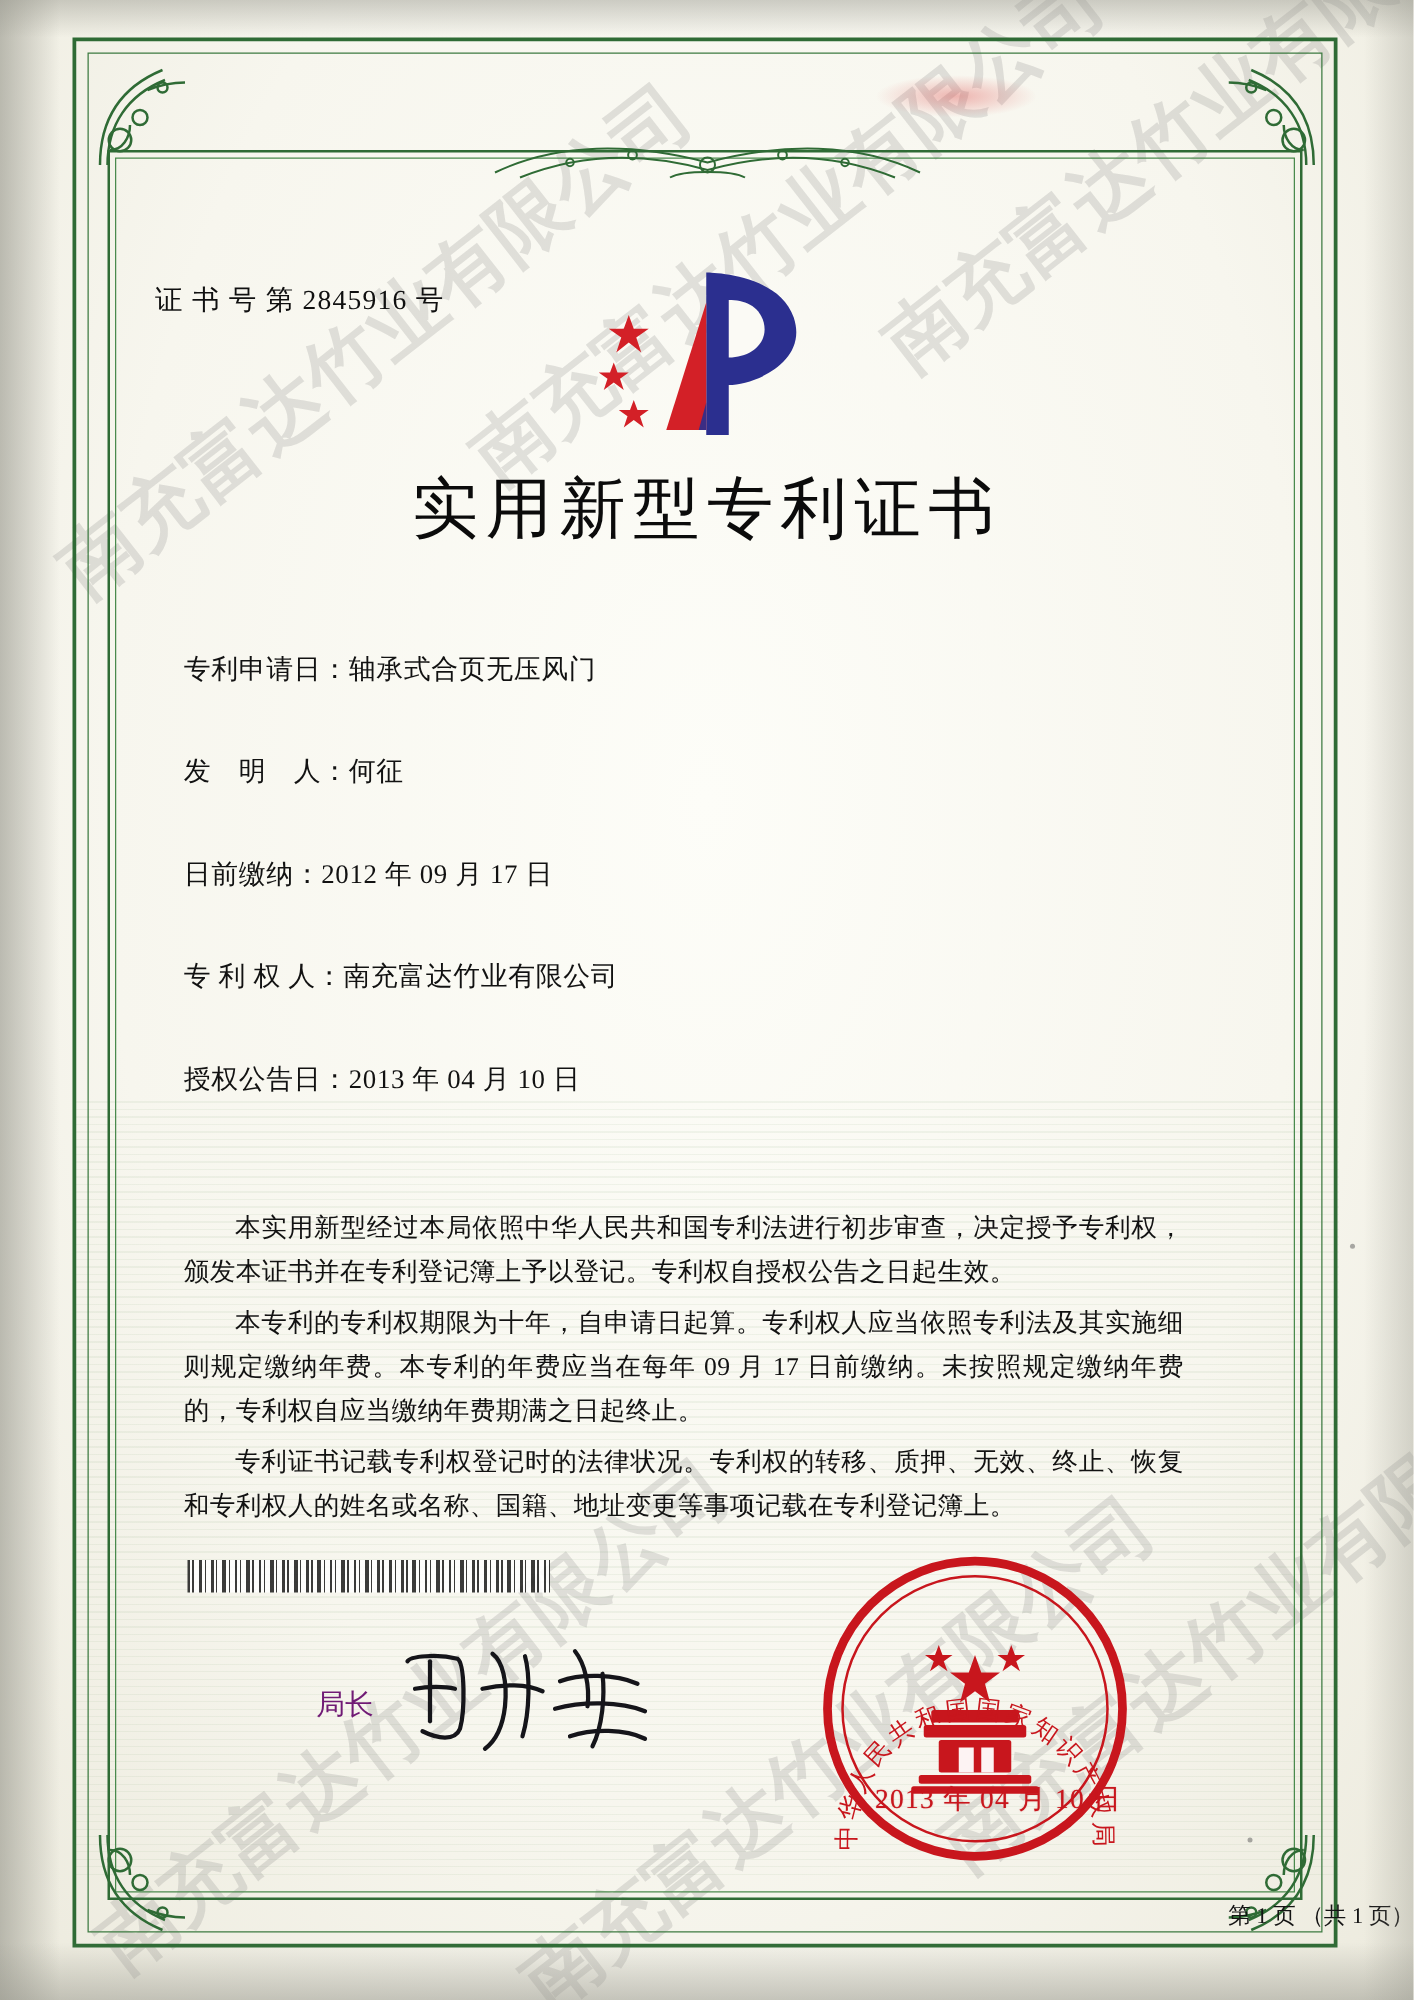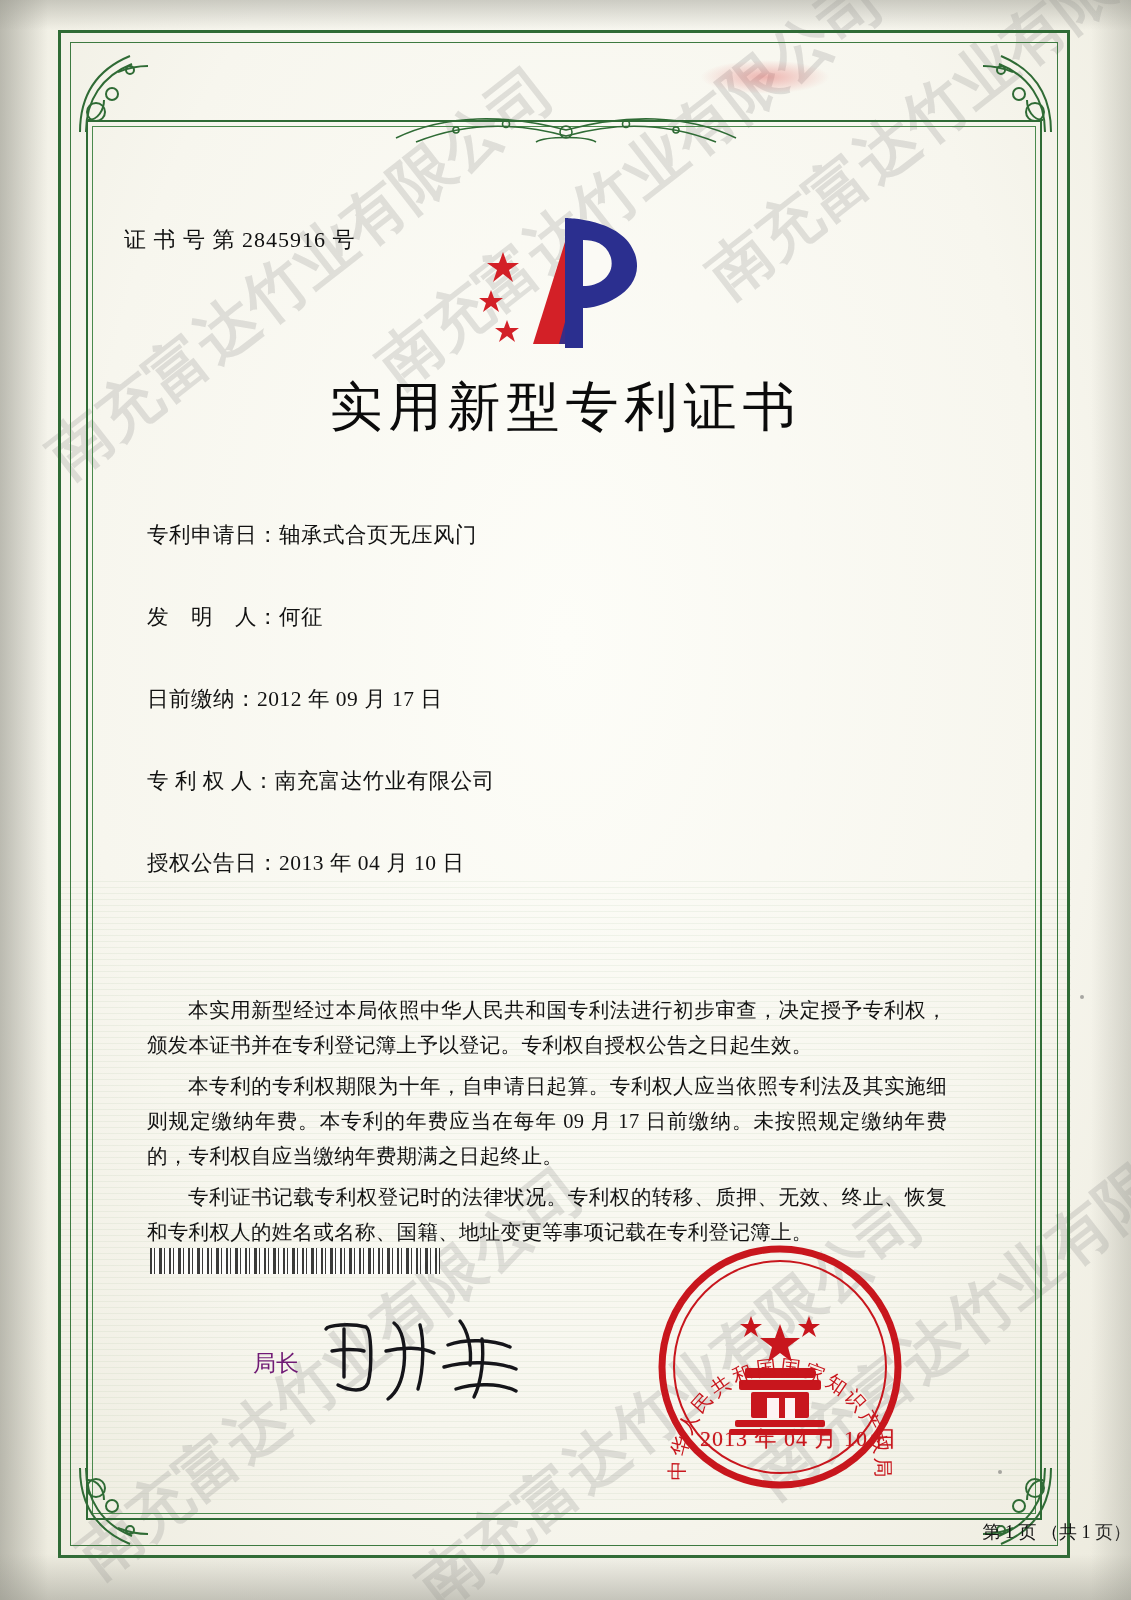--- a/index.html
+++ b/index.html
@@ -152,21 +152,21 @@
   .field-label { display: inline; }
   .field-value { display: inline; }
   .field-value.mono {
     font-family: "Liberation Serif", serif;
     letter-spacing: 1.2px;
   }
 
   
   .body-text {
     position: absolute;
-    left: 147px; top: 993px;
+    left: 147px; top: 966px;
     width: 800px;
     font-size: 20.5px;
     line-height: 35px;
     color: #121212;
     letter-spacing: 0.3px;
     text-align: justify;
   }
   .body-text p {
     margin: 0 0 6px 0;
     text-indent: 2em;

